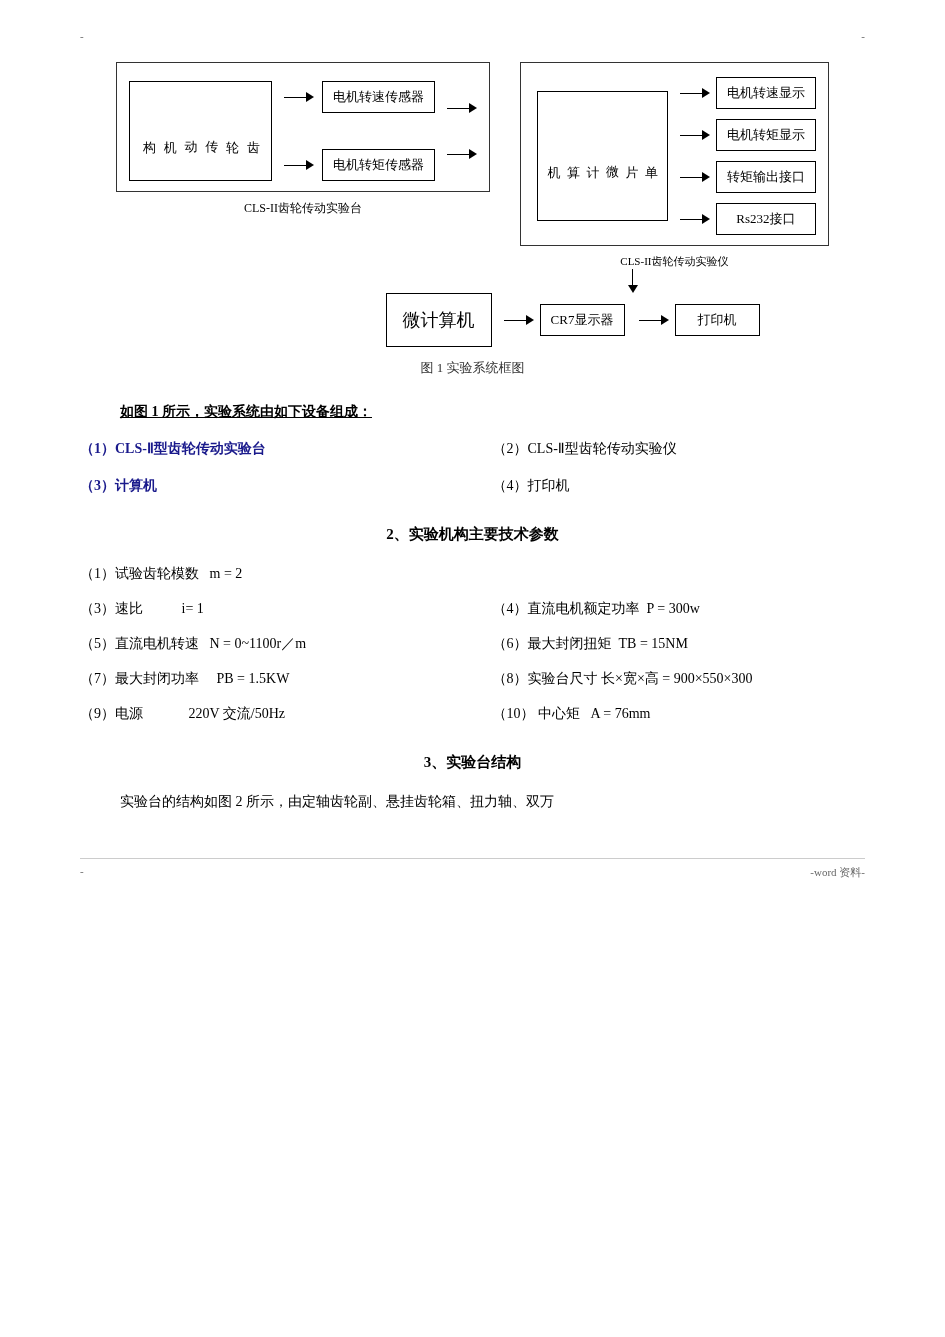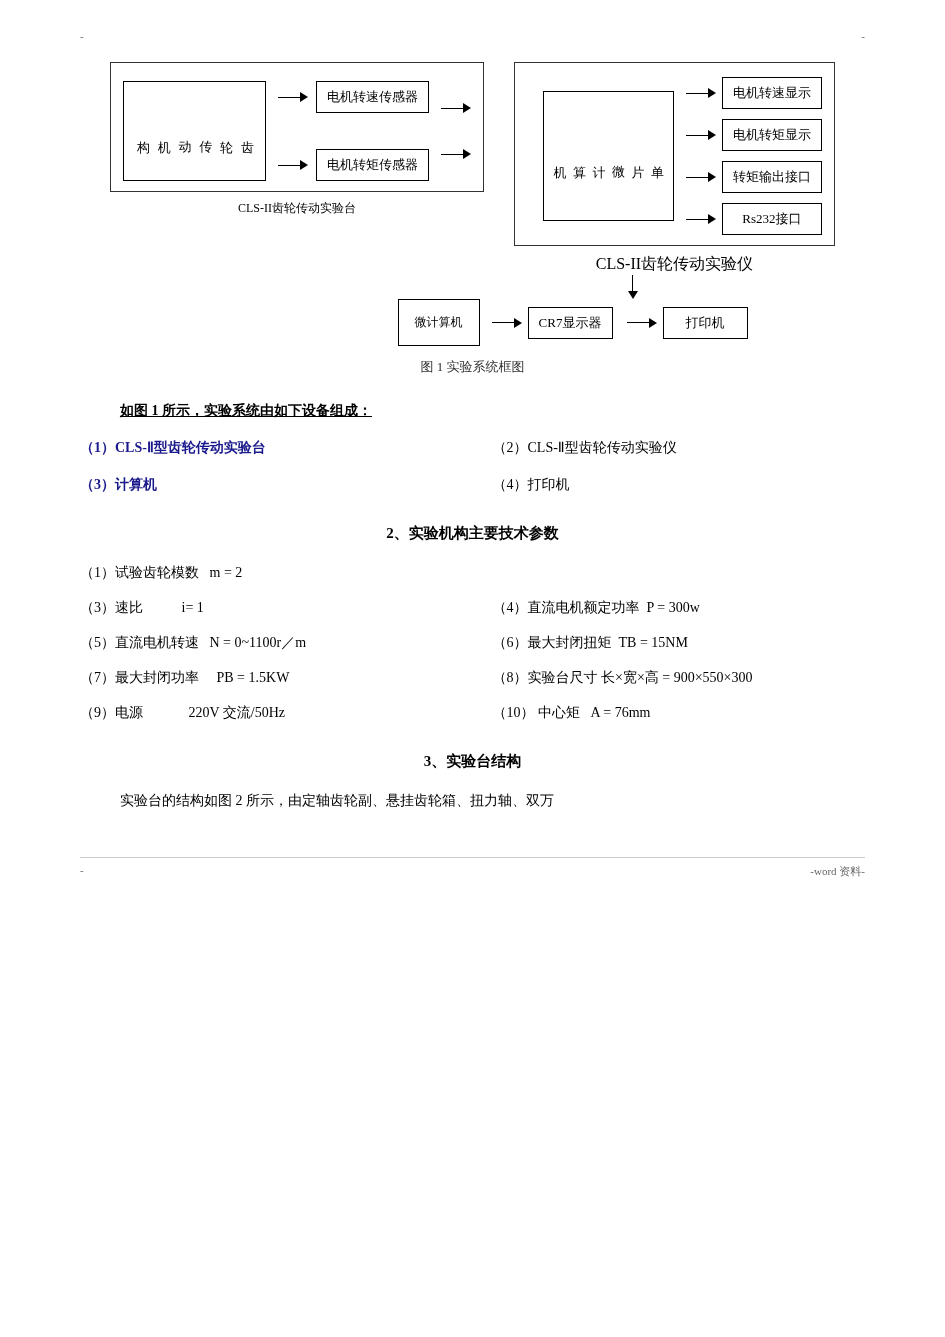--- a/index.html
+++ b/index.html
@@ -56,21 +56,21 @@
       text-orientation: mixed;
       line-height: 1.6;
       letter-spacing: 3px;
       height: 90px;
       display: flex;
       align-items: center;
       justify-content: center;
     }
 
     .diagram-right-title {
-      font-size: 16px;
+      font-size: 11px;
       margin-top: 8px;
       text-align: right;
     }
 
     .output-row {
       display: flex;
       align-items: center;
       gap: 6px;
     }
 
@@ -176,21 +176,21 @@
     }
 
     .sensors-col {
       display: flex;
       flex-direction: column;
       gap: 36px;
     }
 
     .right-panel {
       border: 1px solid #333;
-      padding: 14px 12px 10px 28px;
+      padding: 14px 12px 10px 16px;
       display: flex;
       flex-direction: column;
       align-items: center;
       gap: 0;
     }
 
     .right-panel-content {
       display: flex;
       align-items: center;
       gap: 12px;
@@ -332,21 +332,21 @@
   </div>
 
   <div style="margin-left: 320px; margin-top: 0;">
     <div class="arr-down-wrap">
       <div class="arr-down-line"></div>
       <div class="arr-down-head"></div>
     </div>
   </div>
 
   <div style="margin-left: 200px; display:flex; align-items:center; gap:12px;">
-    <div class="box" style="padding: 14px 16px; font-size:12px;">微计算机</div>
+    <div class="box" style="padding: 14px 16px; font-size:18px;">微计算机</div>
     <div style="display:flex; flex-direction:row; gap:14px;">
       <div class="output-row">
         <span class="arr">
           <span class="arr-line"></span>
             <span class="arr-head"></span>
         </span>
         <div class="box" style="min-width:85px;">CR7显示器</div>
       </div>
       <div class="output-row">
         <span class="arr">

